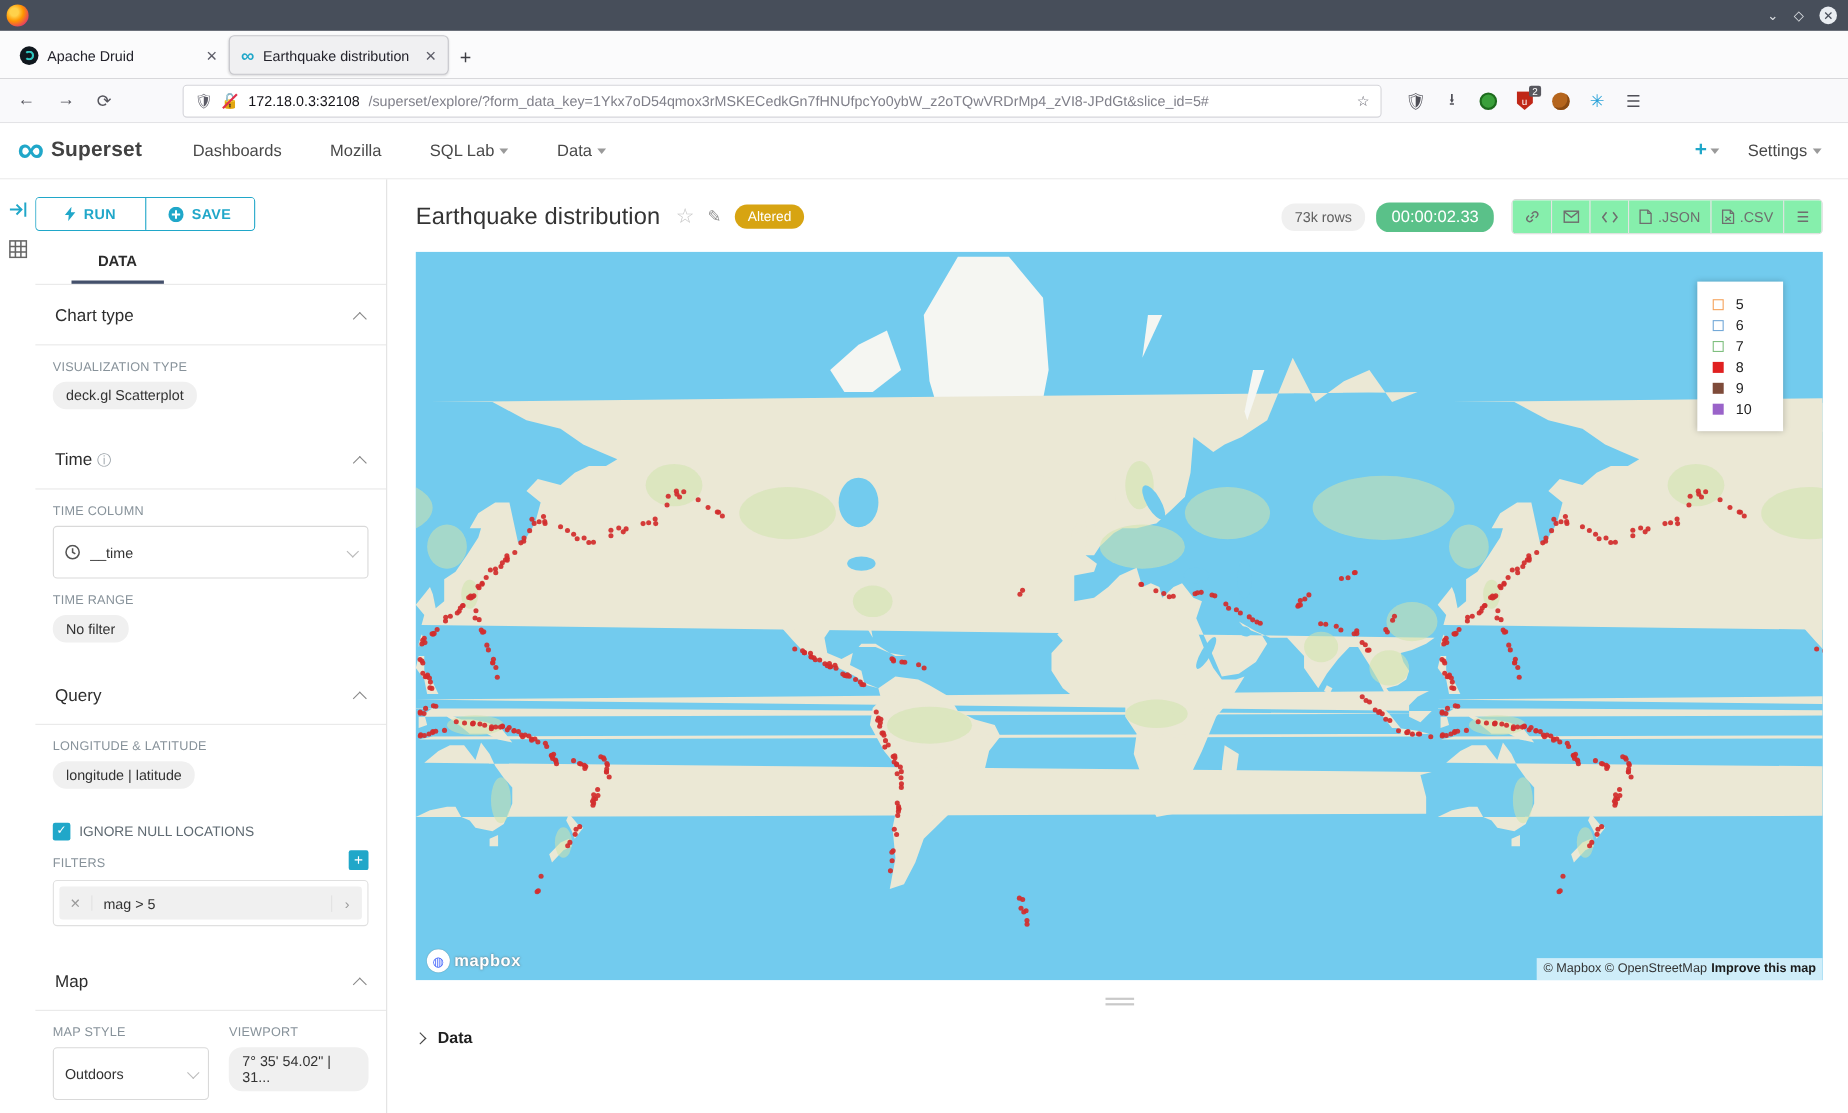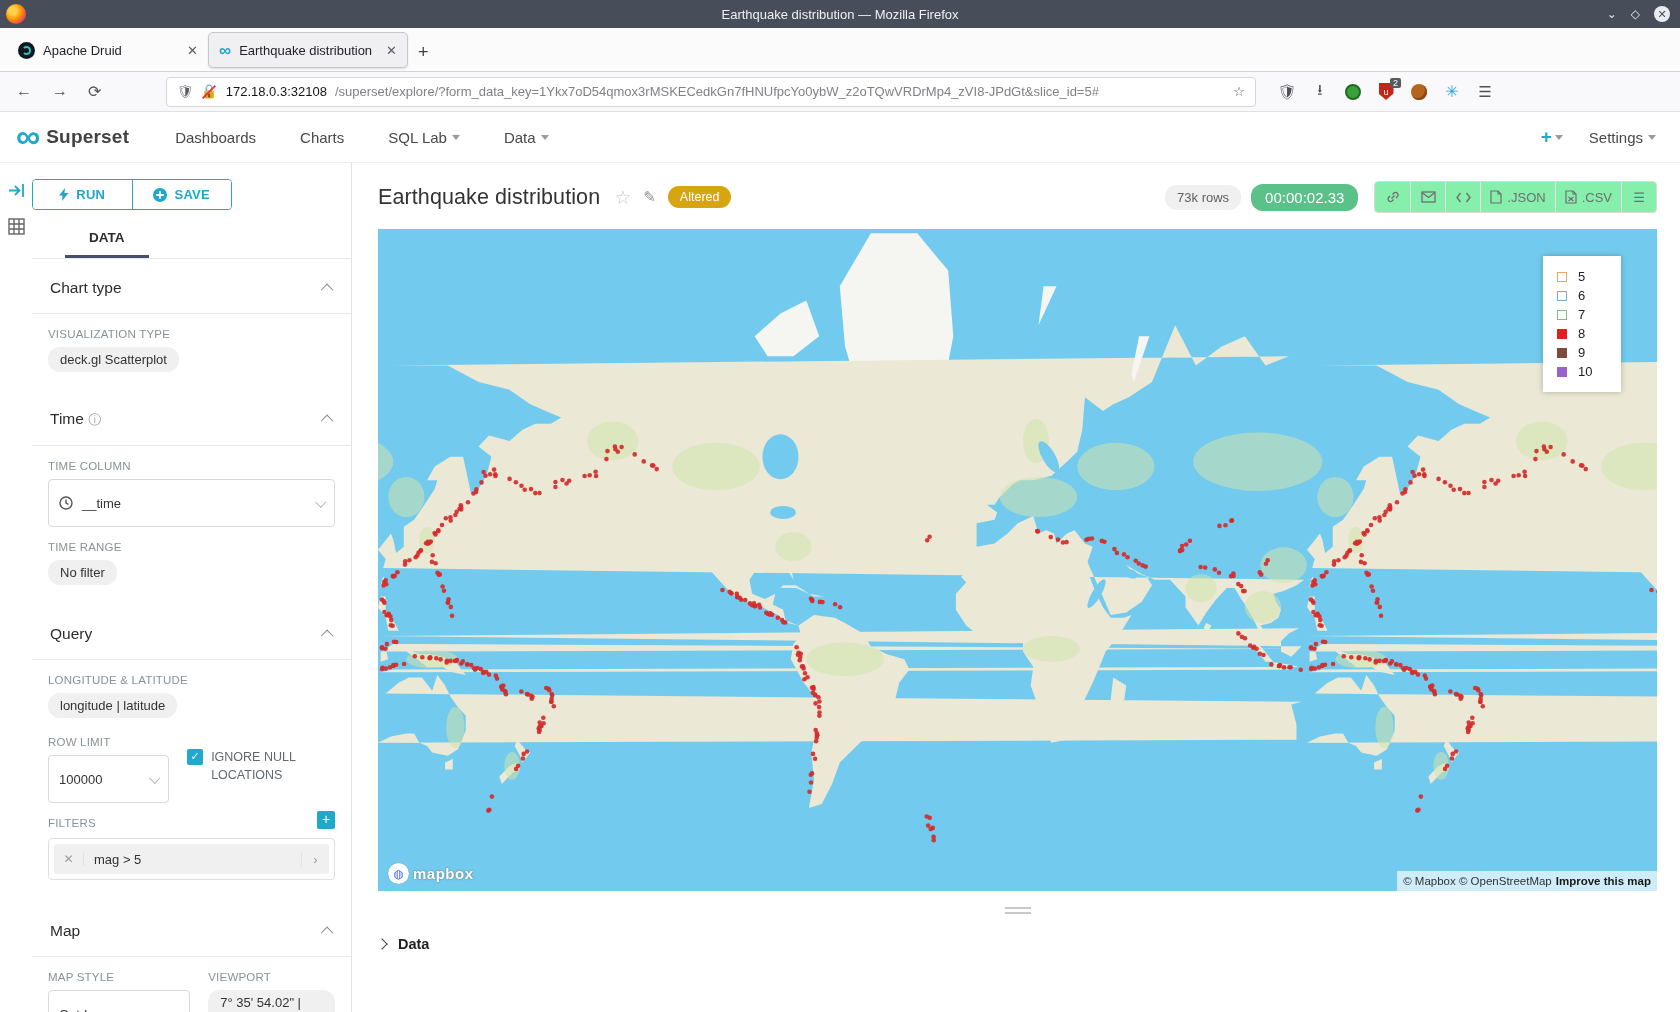--- a/index.html
+++ b/index.html
@@ -102,21 +102,20 @@
   .drag-handle { width:26px; margin:16px auto 0; border-top:2px solid #c9c9c9; border-bottom:2px solid #c9c9c9; height:7px; }
   .datapanel { display:flex; align-items:center; gap:12px; margin-top:14px; padding:8px 0; }
   .dp-caret { width:8px; height:8px; border-right:1.8px solid #444; border-top:1.8px solid #444; transform:rotate(45deg); }
   .dp-title { font-size:14.5px; font-weight:bold; color:#1f1f1f; }
 </style>
 </head>
 <body>
 
 <div class="titlebar">
   <div class="ff-logo"></div>
-  <div class="win-title">Earthquake distribution — Mozilla Firefox</div>
   <div class="win-controls">
     <span>⌄</span>
     <span>◇</span>
     <span class="win-close">✕</span>
   </div>
 </div>
 
 <div class="tabstrip">
   <div class="tab">
     <span class="favicon-druid"></span>
@@ -165,21 +164,21 @@
 <div class="snav">
   <div class="slogo">
     <span class="infinity">∞</span>
     <span class="sbrand">Superset</span>
   </div>
   <div class="snav-items" id="snav-items">
       <span class="snav-item">
         <span>Dashboards</span>
       </span>
       <span class="snav-item">
-        <span>Charts</span>
+        <span>Mozilla</span>
       </span>
       <span class="snav-item">
         <span>SQL Lab</span>
         <span class="caret"></span>
       </span>
       <span class="snav-item">
         <span>Data</span>
         <span class="caret"></span>
       </span>
     </div>
@@ -265,27 +264,20 @@
     <div class="psec sec-divider">
       <div class="sec-hdr">
         <span>Query</span>
           <span class="chev up"></span>
       </div>
     </div>
     <div class="psec">
       <div class="ctl-label">LONGITUDE &amp; LATITUDE</div>
       <span class="pill">longitude | latitude</span>
       <div class="two-col" style="margin-top:4px">
-        <div style="width:150px">
-          <div class="ctl-label">ROW LIMIT</div>
-          <div class="select">
-            <span>100000</span>
-            <span class="sel-caret"></span>
-          </div>
-        </div>
         <div class="cbrow" style="margin-top:26px">
           <span class="cb checked">✓</span>
           <span>IGNORE NULL LOCATIONS</span>
         </div>
       </div>
       <div class="filters-hdr">
         <div class="ctl-label">FILTERS</div>
         <span class="addbtn">+</span>
       </div>
       <div class="filterbox">

